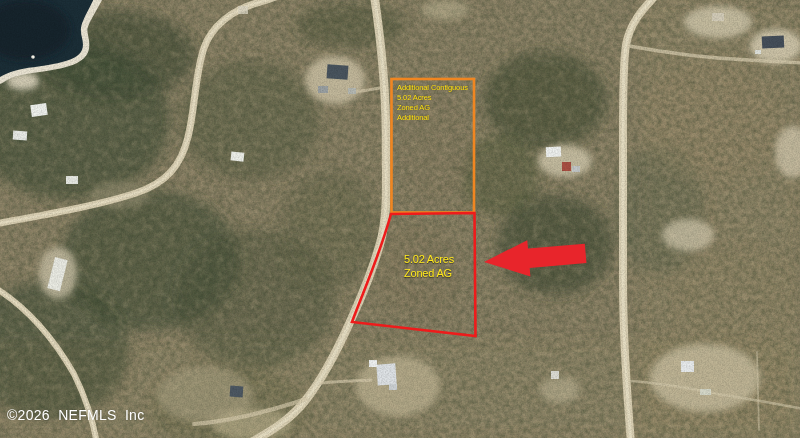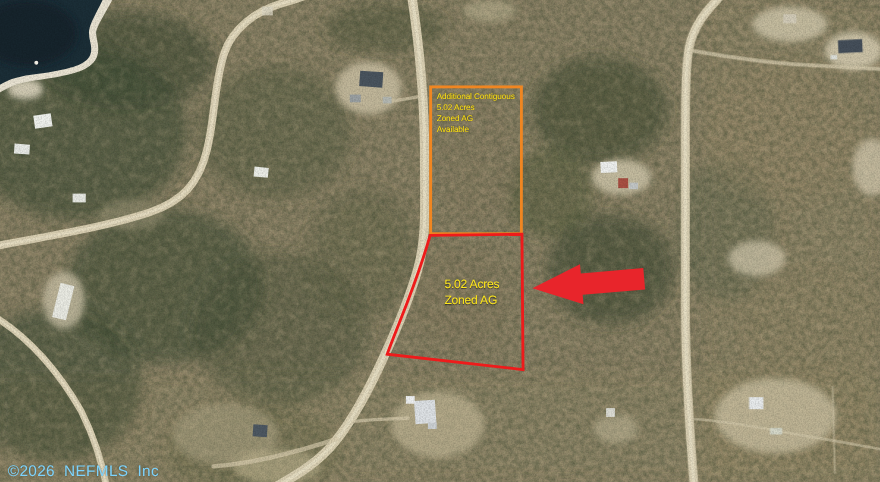--- a/index.html
+++ b/index.html
@@ -11,22 +11,22 @@
   .label{position:absolute;font-weight:normal;white-space:nowrap;}
   .lbl-orange{
     left:397px;top:83px;font-size:7.5px;line-height:10px;letter-spacing:-.1px;
     text-shadow:0 0 1px rgba(70,40,0,.85);
   }
   .lbl-red{
     left:404px;top:253px;font-size:11px;line-height:13.5px;letter-spacing:-.2px;
     text-shadow:0 1px 1px rgba(0,0,0,.55);
   }
   .watermark{
-    position:absolute;left:7px;top:407px;font-size:14px;color:#7dd3fc;
-    word-spacing:4px;letter-spacing:.3px;text-shadow:0 0 2px rgba(0,0,0,.35);margin-top:13px;
+    position:absolute;left:7px;top:407px;font-size:14px;color:#ffffff;
+    word-spacing:4px;letter-spacing:.3px;text-shadow:0 0 2px rgba(0,0,0,.35);
   }
 </style>
 </head>
 <body>
 
 <div class="stage">
 
 <svg width="800" height="438" viewBox="0 0 800 438">
   <defs>
     <filter id="b6" x="-30%" y="-30%" width="160%" height="160%">
@@ -157,21 +157,21 @@
     <g transform="translate(484,262) rotate(-5)">
       <polygon points="0,0 45,-18 45,-9.5 102,-9.5 102,10 45,10 45,18.5" fill="#e8252b"></polygon>
     </g>
   </g>
 </svg>
 
 <div class="label lbl-orange" style="color: rgb(255, 232, 28);">
   <div>Additional Contiguous</div>
   <div>5.02 Acres</div>
   <div>Zoned AG</div>
-  <div>Available</div>
+  <div>Additional</div>
 </div>
 
 <div class="label lbl-red" style="color: rgb(255, 232, 28);">
   <div>5.02 Acres</div>
   <div>Zoned AG</div>
 </div>
 
 <div class="watermark">©2026 NEFMLS Inc</div>
 
 </div>

